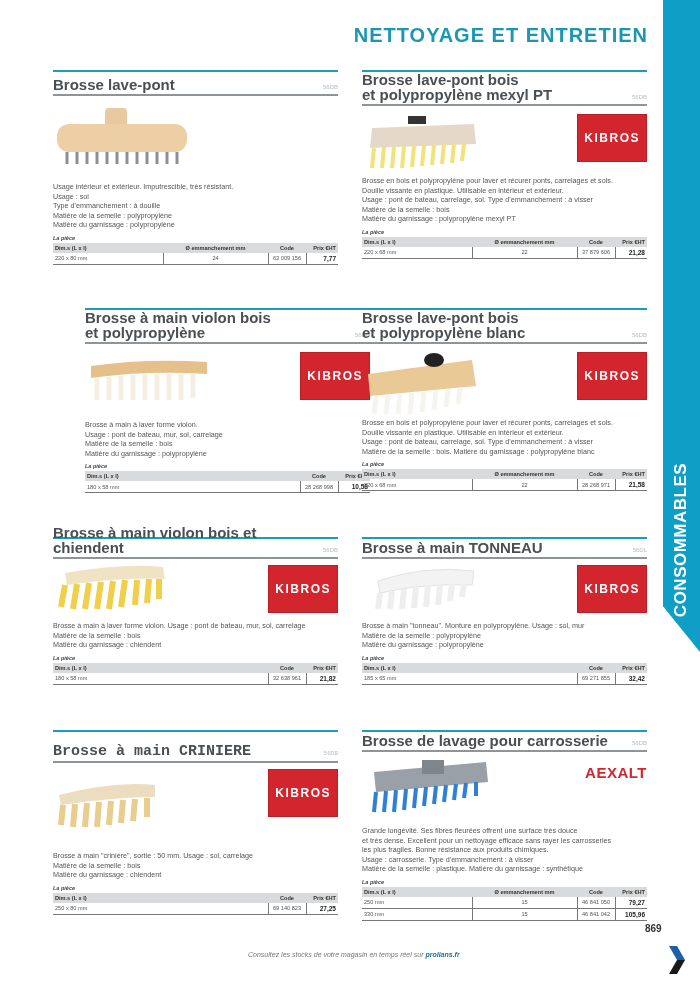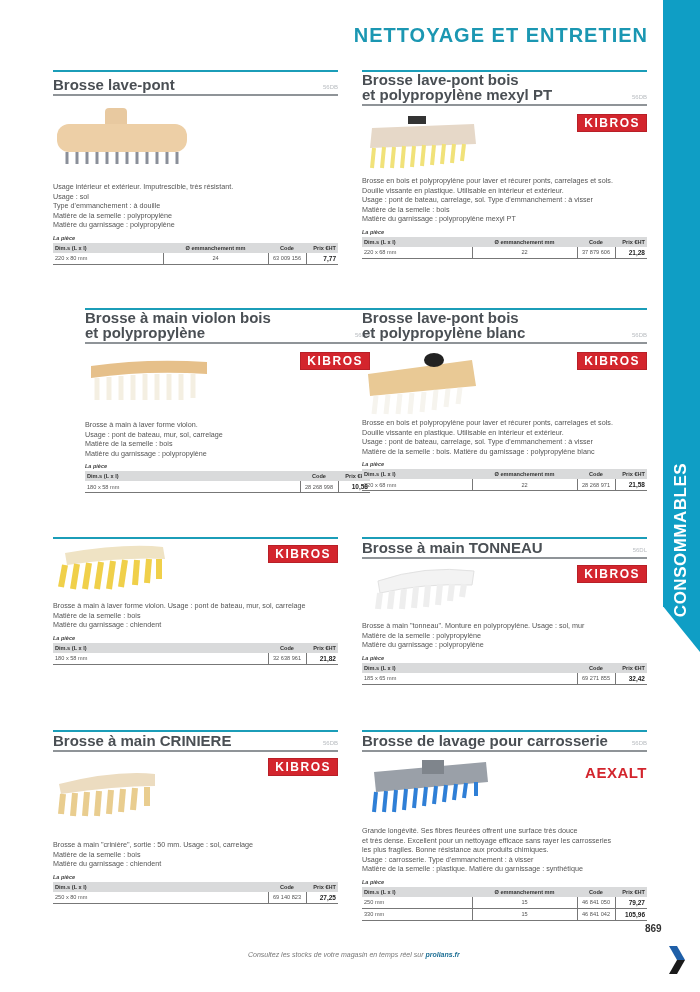--- a/index.html
+++ b/index.html
@@ -28,21 +28,21 @@
 
   .card { position: absolute; width: 285px; }
   .card .topline { height: 2px; background: #1b9db8; width: 100%; }
   .card .head { display: flex; justify-content: space-between; align-items: flex-end; padding-top: 2px; padding-bottom: 2px; border-bottom: 2px solid #8f9498; }
   .card .title { font-size: 15px; font-weight: bold; color: #4a4f54; line-height: 15px; }
   .card .fam { font-size: 6px; color: #b8bcc0; margin-bottom: 2px; }
 
   .img-area { position: relative; height: 80px; margin-top: 4px; }
   .brand {
     position: absolute; right: 0; top: 12px; background: #d3252d; color: #fff;
-    font-weight: bold; font-size: 12px; letter-spacing: 1.5px; padding: 1px 6px;
+    font-weight: bold; font-size: 12px; letter-spacing: 1.5px; padding: 16px 6px;
     border: 1px solid #b81f27;
   }
   .brand.aexalt { background: transparent; color: #d3252d; border: none; font-size: 15px; letter-spacing: 0.5px; padding: 0; }
 
   .desc { font-size: 7.2px; line-height: 9.5px; color: #555; white-space: pre-line; margin-top: 4px; }
   .unit { font-size: 5.5px; font-style: italic; font-weight: bold; color: #444; margin-top: 5px; margin-bottom: 2px; }
 
   table.spec { width: 100%; border-collapse: collapse; font-size: 5.6px; }
   table.spec th { background: #d9dadb; font-weight: bold; color: #333; text-align: left; padding: 2px 2px; height: 10px; }
   table.spec td { padding: 2px 2px; color: #555; border-bottom: 1px solid #777; height: 10px; }
@@ -257,20 +257,24 @@
       <td class="emm">22</td>
       <td class="code">28 268 971</td>
       <td class="r price">21,58</td>
     </tr>
   </tbody>
     </table>
 </div>
 
 <div class="card" style="left:53px; top:537px;">
   <div class="topline"></div>
+  <div class="head" style="height:20px;">
+    <div class="title">Brosse à main violon bois et chiendent</div>
+    <div class="fam">56DB</div>
+  </div>
   <div class="img-area" style="height:54px;">
     <svg class="brush" style="height:52px; top:0;" viewBox="0 0 140 52">
       <path d="M10 10 Q70 0 108 4 L110 16 Q70 14 12 22 Z" fill="#efe3c4"></path>
       <g stroke="#f0d04a" stroke-width="6">
         <line x1="10" y1="22" x2="6" y2="44"></line>
           <line x1="22" y1="21" x2="18" y2="46"></line>
           <line x1="34" y1="20" x2="30" y2="46"></line>
           <line x1="46" y1="19" x2="42" y2="46"></line>
           <line x1="58" y1="18" x2="54" y2="46"></line>
           <line x1="70" y1="17" x2="66" y2="44"></line>
@@ -338,21 +342,21 @@
       <td>185 x 65 mm</td>
       <td class="code">69 271 855</td>
       <td class="r price">32,42</td>
     </tr>
   </tbody>
     </table>
 </div>
 
 <div class="card" style="left:53px; top:730px;">
   <div class="topline"></div>
-  <div class="head" style="height:20px;">
+  <div class="head" style="height:31px;font-family:Liberation Mono, monospace;">
     <div class="title">Brosse à main CRINIERE</div>
     <div class="fam">56DB</div>
   </div>
   <div class="img-area" style="height:80px;">
     <svg class="brush" style="height:60px; top:8px;" viewBox="0 0 140 60">
       <path d="M4 20 Q60 6 100 10 L100 22 Q60 22 6 30 Z" fill="#ecdcc0"></path>
       <g stroke="#e9cd8f" stroke-width="6">
         <line x1="8" y1="30" x2="6" y2="50"></line>
           <line x1="20" y1="29" x2="18" y2="52"></line>
           <line x1="32" y1="28" x2="30" y2="52"></line>

